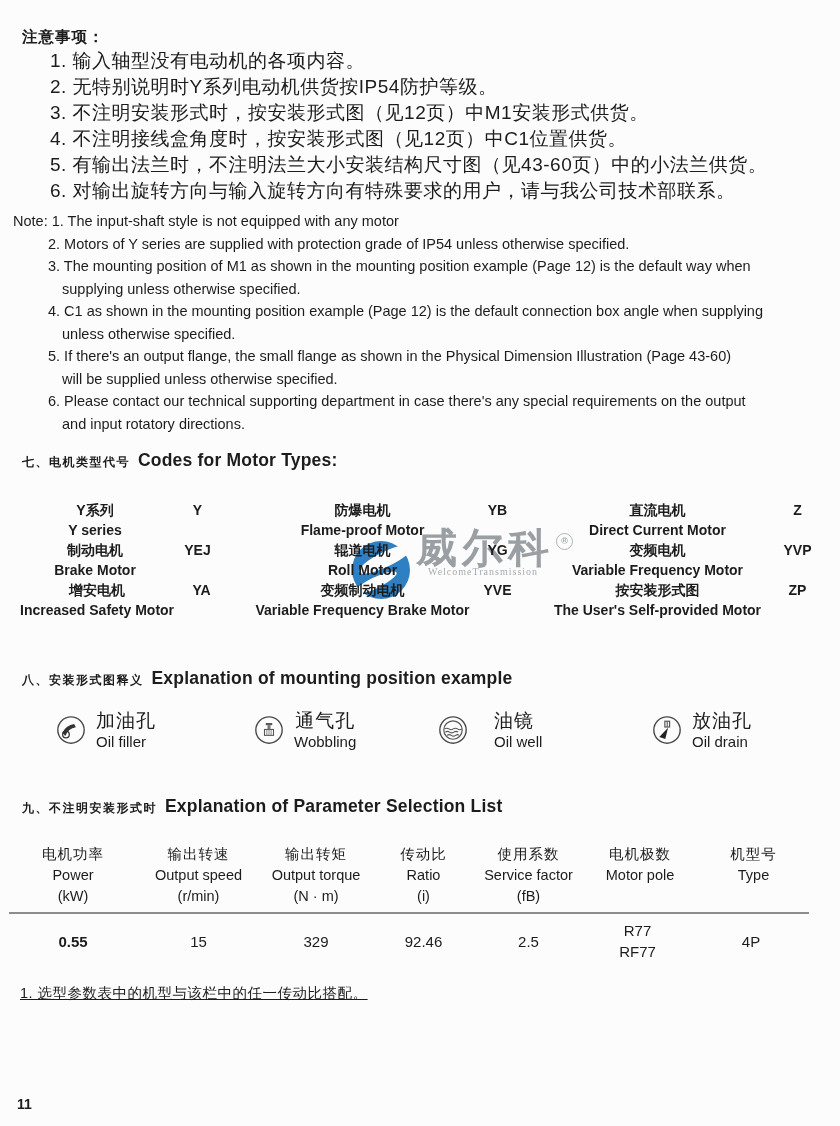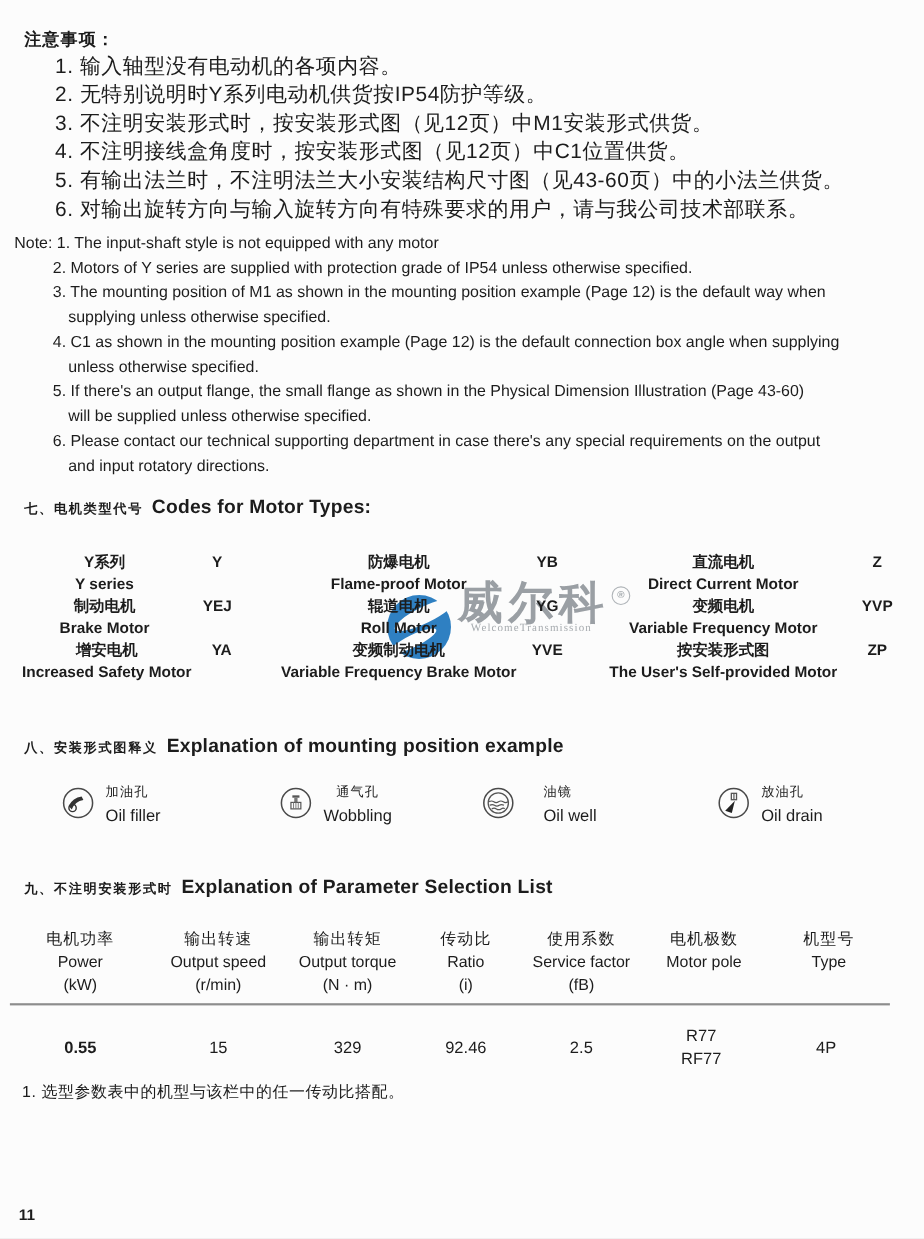--- a/index.html
+++ b/index.html
@@ -39,39 +39,39 @@
   .wm-cn{font-size:41px;font-weight:bold;color:rgba(125,132,138,0.78);letter-spacing:5px;line-height:48px;}
   .wm-reg{display:inline-block;width:15px;height:15px;border:1.5px solid rgba(150,156,161,0.75);
     border-radius:50%;font-size:9px;line-height:15px;text-align:center;color:rgba(150,156,161,0.9);
     vertical-align:18px;margin-left:2px;letter-spacing:0;}
   .wm-en{font-family:"Liberation Serif","DejaVu Serif",serif;font-size:10px;
     color:rgba(150,156,161,0.85);letter-spacing:1px;margin-top:-6px;padding-left:12px;}
   
   .mounting-row{position:absolute;top:710px;left:0;width:840px;height:52px;}
   .mounting-item{position:absolute;display:flex;}
   .mounting-item .labels{margin-left:10px;}
-  .mount-cn{font-size:12px;line-height:21px;letter-spacing:1px;}
+  .mount-cn{font-size:19px;line-height:21px;letter-spacing:1px;}
   .mount-en{font-size:15px;line-height:21px;}
   .mount-icon{margin-top:5px;}
   
   .param-table{position:absolute;top:844px;left:9px;width:800px;}
   .pt-header,.pt-row{display:flex;}
   .ptc0{width:128px;} .ptc1{width:123px;} .ptc2{width:112px;} .ptc3{width:103px;}
   .ptc4{width:107px;} .ptc5{width:111px;} .ptc6{width:116px;}
   .pt-col{text-align:center;}
   .pt-cn{font-size:14.5px;line-height:21px;letter-spacing:1px;}
   .pt-en,.pt-unit{font-size:14.5px;line-height:21px;min-height:21px;}
   .pt-rule{border-top:2px solid #8d8d8d;margin-top:5px;}
-  .pt-row{margin-top:16px;}
+  .pt-row{margin-top:5px;}
   .pt-cell{min-height:44px;display:flex;flex-direction:column;justify-content:center;
     align-items:center;font-size:15px;line-height:21px;}
   .pt-cell.first{font-weight:bold;}
   
   .footnotes{position:absolute;top:982px;left:20px;width:800px;}
-  .footnote-cn{font-size:14.5px;line-height:23px;letter-spacing:0.5px;}
+  .footnote-cn{font-size:14.5px;line-height:23px;letter-spacing:0.5px;text-decoration:underline;}
   .footnote-en{font-size:15px;line-height:23px;}
   .page-number{position:absolute;top:1096px;left:17px;font-size:14px;font-weight:bold;}
   svg{display:block;}
 </style>
 </head>
 <body>
 
 <div class="page">
 
   <div class="notes-cn">

